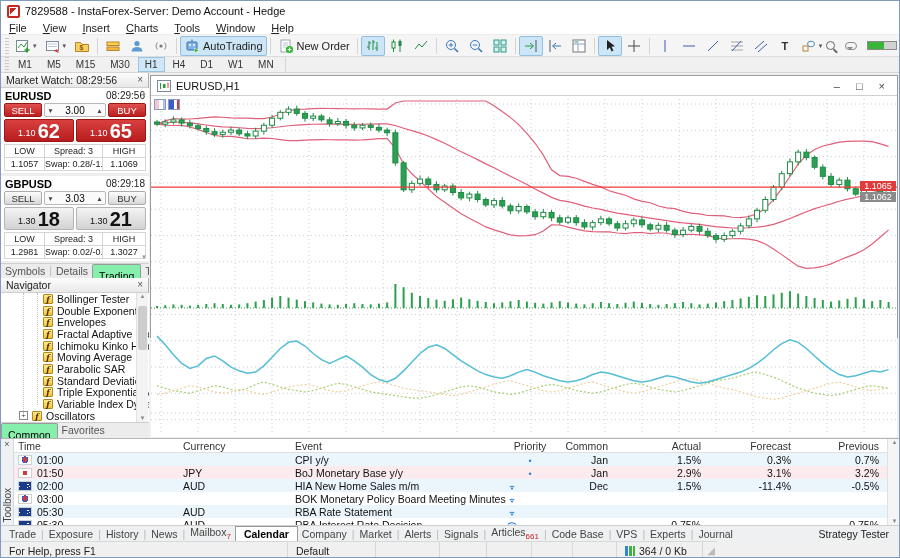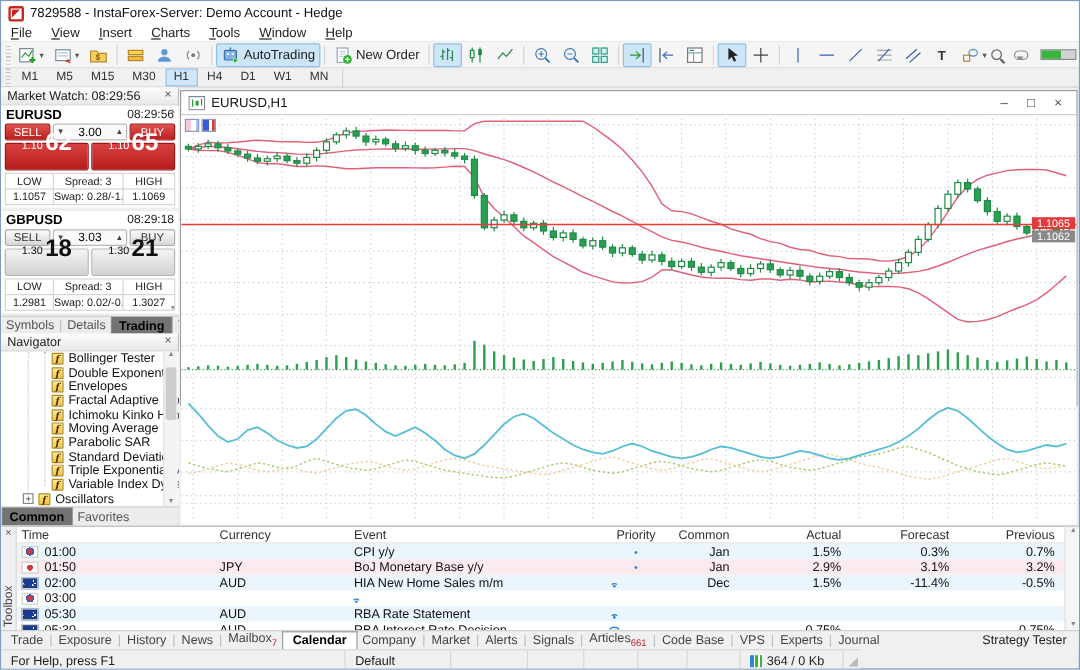--- a/index.html
+++ b/index.html
@@ -40,33 +40,33 @@
 .q-name{font-weight:bold;font-size:11px}
 .q-time{color:#222;font-size:10px}
 .q-btns{display:flex;gap:2px;height:14px;margin-top:1px}
 .q-btn{width:38px;font-size:9.5px;display:flex;align-items:center;justify-content:center;border-radius:2px;border:1px solid}
 .spin{flex:1;display:flex;align-items:center;border:1px solid #b9b9b9;background:#fafafa;border-radius:2px}
 .spin .ar{width:11px;font-size:6.5px;color:#444;text-align:center}
 .spin .val{flex:1;text-align:center;font-size:10px}
 .q-red .q-btn{background:linear-gradient(#e05050,#bc1f1f);color:#fff;border-color:#9c1616}
 .q-gray .q-btn{background:linear-gradient(#fcfcfc,#d8d8d8);color:#333;border-color:#ababab}
 .q-prices{display:flex;gap:2px;height:23px;margin-top:2px}
-.pbox{flex:1;display:flex;align-items:flex-end;justify-content:center;gap:2px;padding-bottom:13px;border-radius:2px;border:1px solid}
+.pbox{flex:1;display:flex;align-items:flex-end;justify-content:center;gap:2px;padding-bottom:1px;border-radius:2px;border:1px solid}
 .q-red .pbox{background:linear-gradient(#d84040,#b81d1d);color:#fff;border-color:#9c1616}
 .q-gray .pbox{background:linear-gradient(#f4f4f4,#d2d2d2);color:#111;border-color:#b5b5b5}
 .p-small{font-size:9px;padding-bottom:2px}
 .p-big{font-size:20px;font-weight:bold;line-height:18px}
 .q-stats{display:grid;grid-template-columns:40px 1fr 42px;margin-top:2px;border:1px solid #d5d5d5;text-align:center;font-size:9px;color:#222}
 .q-stats div{padding:1px 0;border-right:1px solid #d5d5d5;border-bottom:1px solid #d5d5d5;white-space:nowrap;overflow:hidden}
 .q-stats div:nth-child(3n){border-right:none}
 .q-stats div:nth-child(n+4){border-bottom:none}
 .mw-scr{position:absolute;right:1px;font-size:6px;color:#999}
-.tabs{position:absolute;left:0;width:148px;height:15px;background:#ececec;border-top:1px solid #cfcfcf;display:flex;align-items:center;font-size:10.5px;color:#555;overflow:hidden;white-space:nowrap}
+.tabs{position:absolute;left:0;width:148px;height:15px;background:#ececec;border-top:1px solid #cfcfcf;display:flex;align-items:flex-start;font-size:10.5px;color:#555;overflow:hidden;white-space:nowrap}
 .tab{padding:1px 4px}
-.tab.active{background:#737373;border:1px solid #9a9a9a;border-bottom:none;font-weight:bold;color:#000;border-radius:2px 2px 0 0;padding:5px 6px}
+.tab.active{background:#86efac;border:1px solid #9a9a9a;border-bottom:none;font-weight:normal;color:#000;border-radius:2px 2px 0 0;padding:5px 6px}
 .tab-sep{color:#bbb;padding-bottom:1px}
 .nav-tree{position:absolute;top:220px;left:0;width:148px;height:129px;overflow:hidden;font-size:10.5px;background:#fff}
 .trow{height:11.7px;display:flex;align-items:center;gap:4px;padding-left:42px;white-space:nowrap;overflow:hidden;color:#111}
 .trow.group{padding-left:18px;gap:4px}
 .fico{width:10px;height:10px;flex:none;background:linear-gradient(#ffec8f,#f3c23c);border:1px solid #ad8a1f;border-radius:1px;font:italic bold 8px "DejaVu Serif",serif;color:#4a2c00;text-align:center;line-height:8px}
 .expander{width:9px;height:9px;flex:none;border:1px solid #878787;background:#fff;font-size:8px;line-height:7px;text-align:center;color:#333}
 .guide{position:absolute;border-left:1px dotted #c4c4c4;width:0}
 .nav-scroll{position:absolute;right:0;top:220px;height:129px;width:12px;background:#f3f3f3;border-left:1px solid #e2e2e2;font-size:6px;color:#888;text-align:center}
 .nav-scroll .thumb{position:absolute;left:1px;right:1px;top:13px;height:44px;background:#cdcdcd;border-radius:2px}
 .nav-scroll .sd{position:absolute;bottom:1px;left:0;right:0}
@@ -877,20 +877,21 @@
           <div class="c-ac">1.5%</div>
           <div class="c-fc">-11.4%</div>
           <div class="c-pv">-0.5%</div>
         </div>
         <div class="cal-row">
           <div class="c-time">
             <span class="flag flag-kr"></span>
             <span>03:00</span>
           </div>
           <div class="c-cur"></div>
+          <div class="c-ev">BOK Monetary Policy Board Meeting Minutes</div>
           <div class="c-pr">
             <svg width="12" height="9">
               <circle cx="6" cy="7.5" r="1.1" fill="#2f86d6"></circle>
               <path d="M3.8,6.2 a3.1,3.1 0 0 1 4.4,0" stroke="#2f86d6" fill="none" stroke-width="1.1"></path>
             </svg>
           </div>
           <div class="c-pd"></div>
           <div class="c-ac"></div>
           <div class="c-fc"></div>
           <div class="c-pv"></div>

